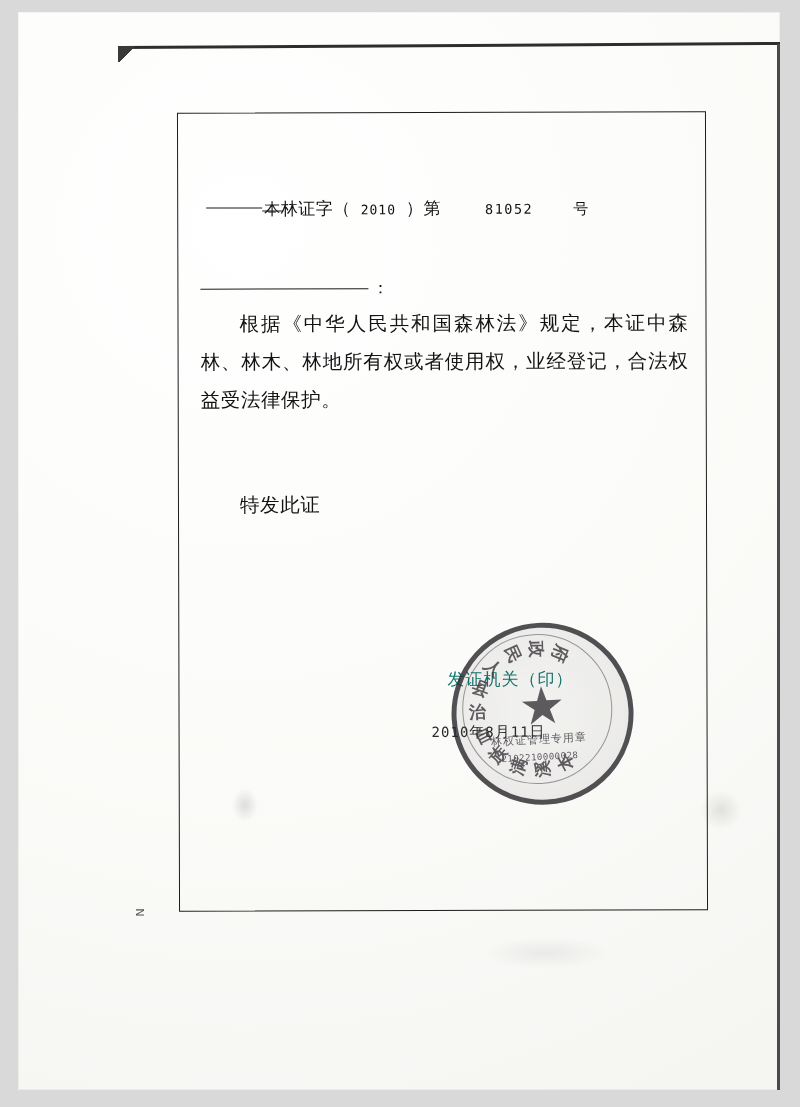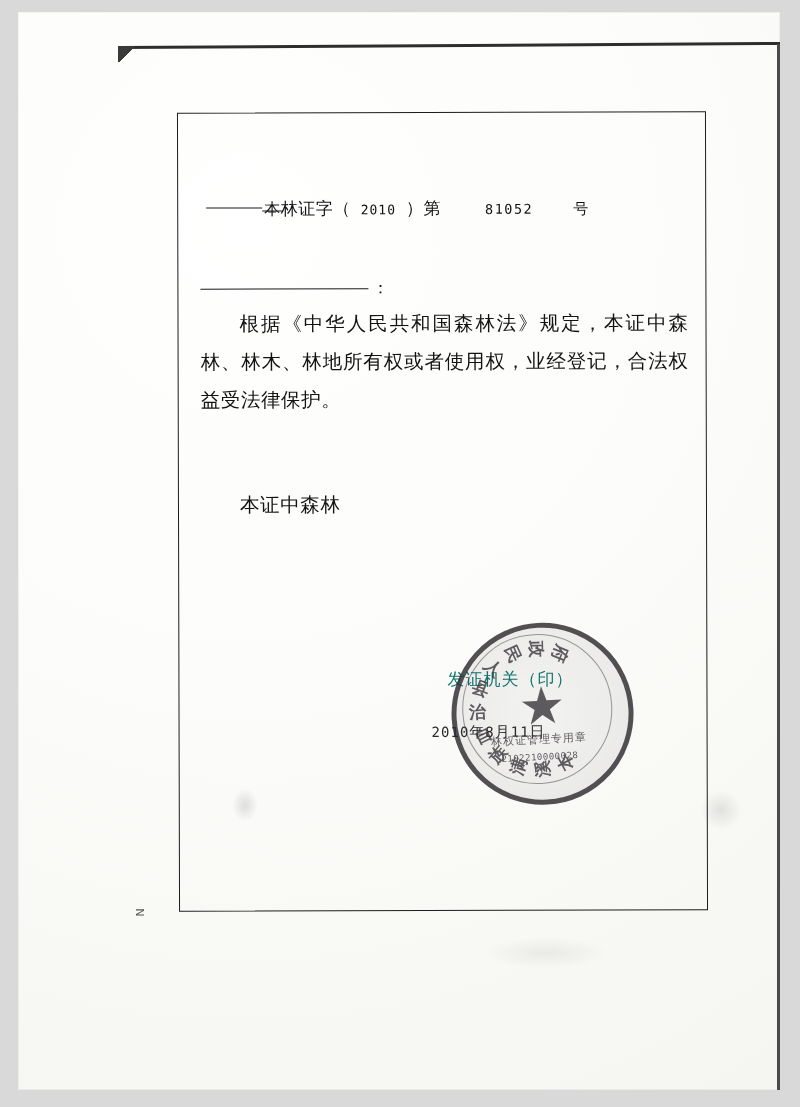--- a/index.html
+++ b/index.html
@@ -316,21 +316,21 @@
       <div class="title-row">
         <span class="lead-dash"></span><span class="t-ben">本</span><span class="t-text">林证字（</span><span class="year-val">2010</span><span class="t-text">）第</span><span class="num-val">81052</span><span class="hao">号</span>
       </div>
 
       <div class="addressee">
         <span class="rule"></span><span class="colon">：</span>
       </div>
 
       <div class="body-par">根据《中华人民共和国森林法》规定，本证中森林、林木、林地所有权或者使用权，业经登记，合法权益受法律保护。</div>
 
-      <div class="closing">本证中森林</div>
+      <div class="closing">特发此证</div>
 
       <div class="issuer-line">发证机关（印）</div>
 
       <div class="date-line">
         <span class="dv">2010</span><span>年</span><span class="dv">8</span><span>月</span><span class="dv">11</span><span>日</span>
       </div>
 
       <div class="seal">
         <div class="seal-ring2"></div>
         <div class="seal-top-text" id="seal-arc">

